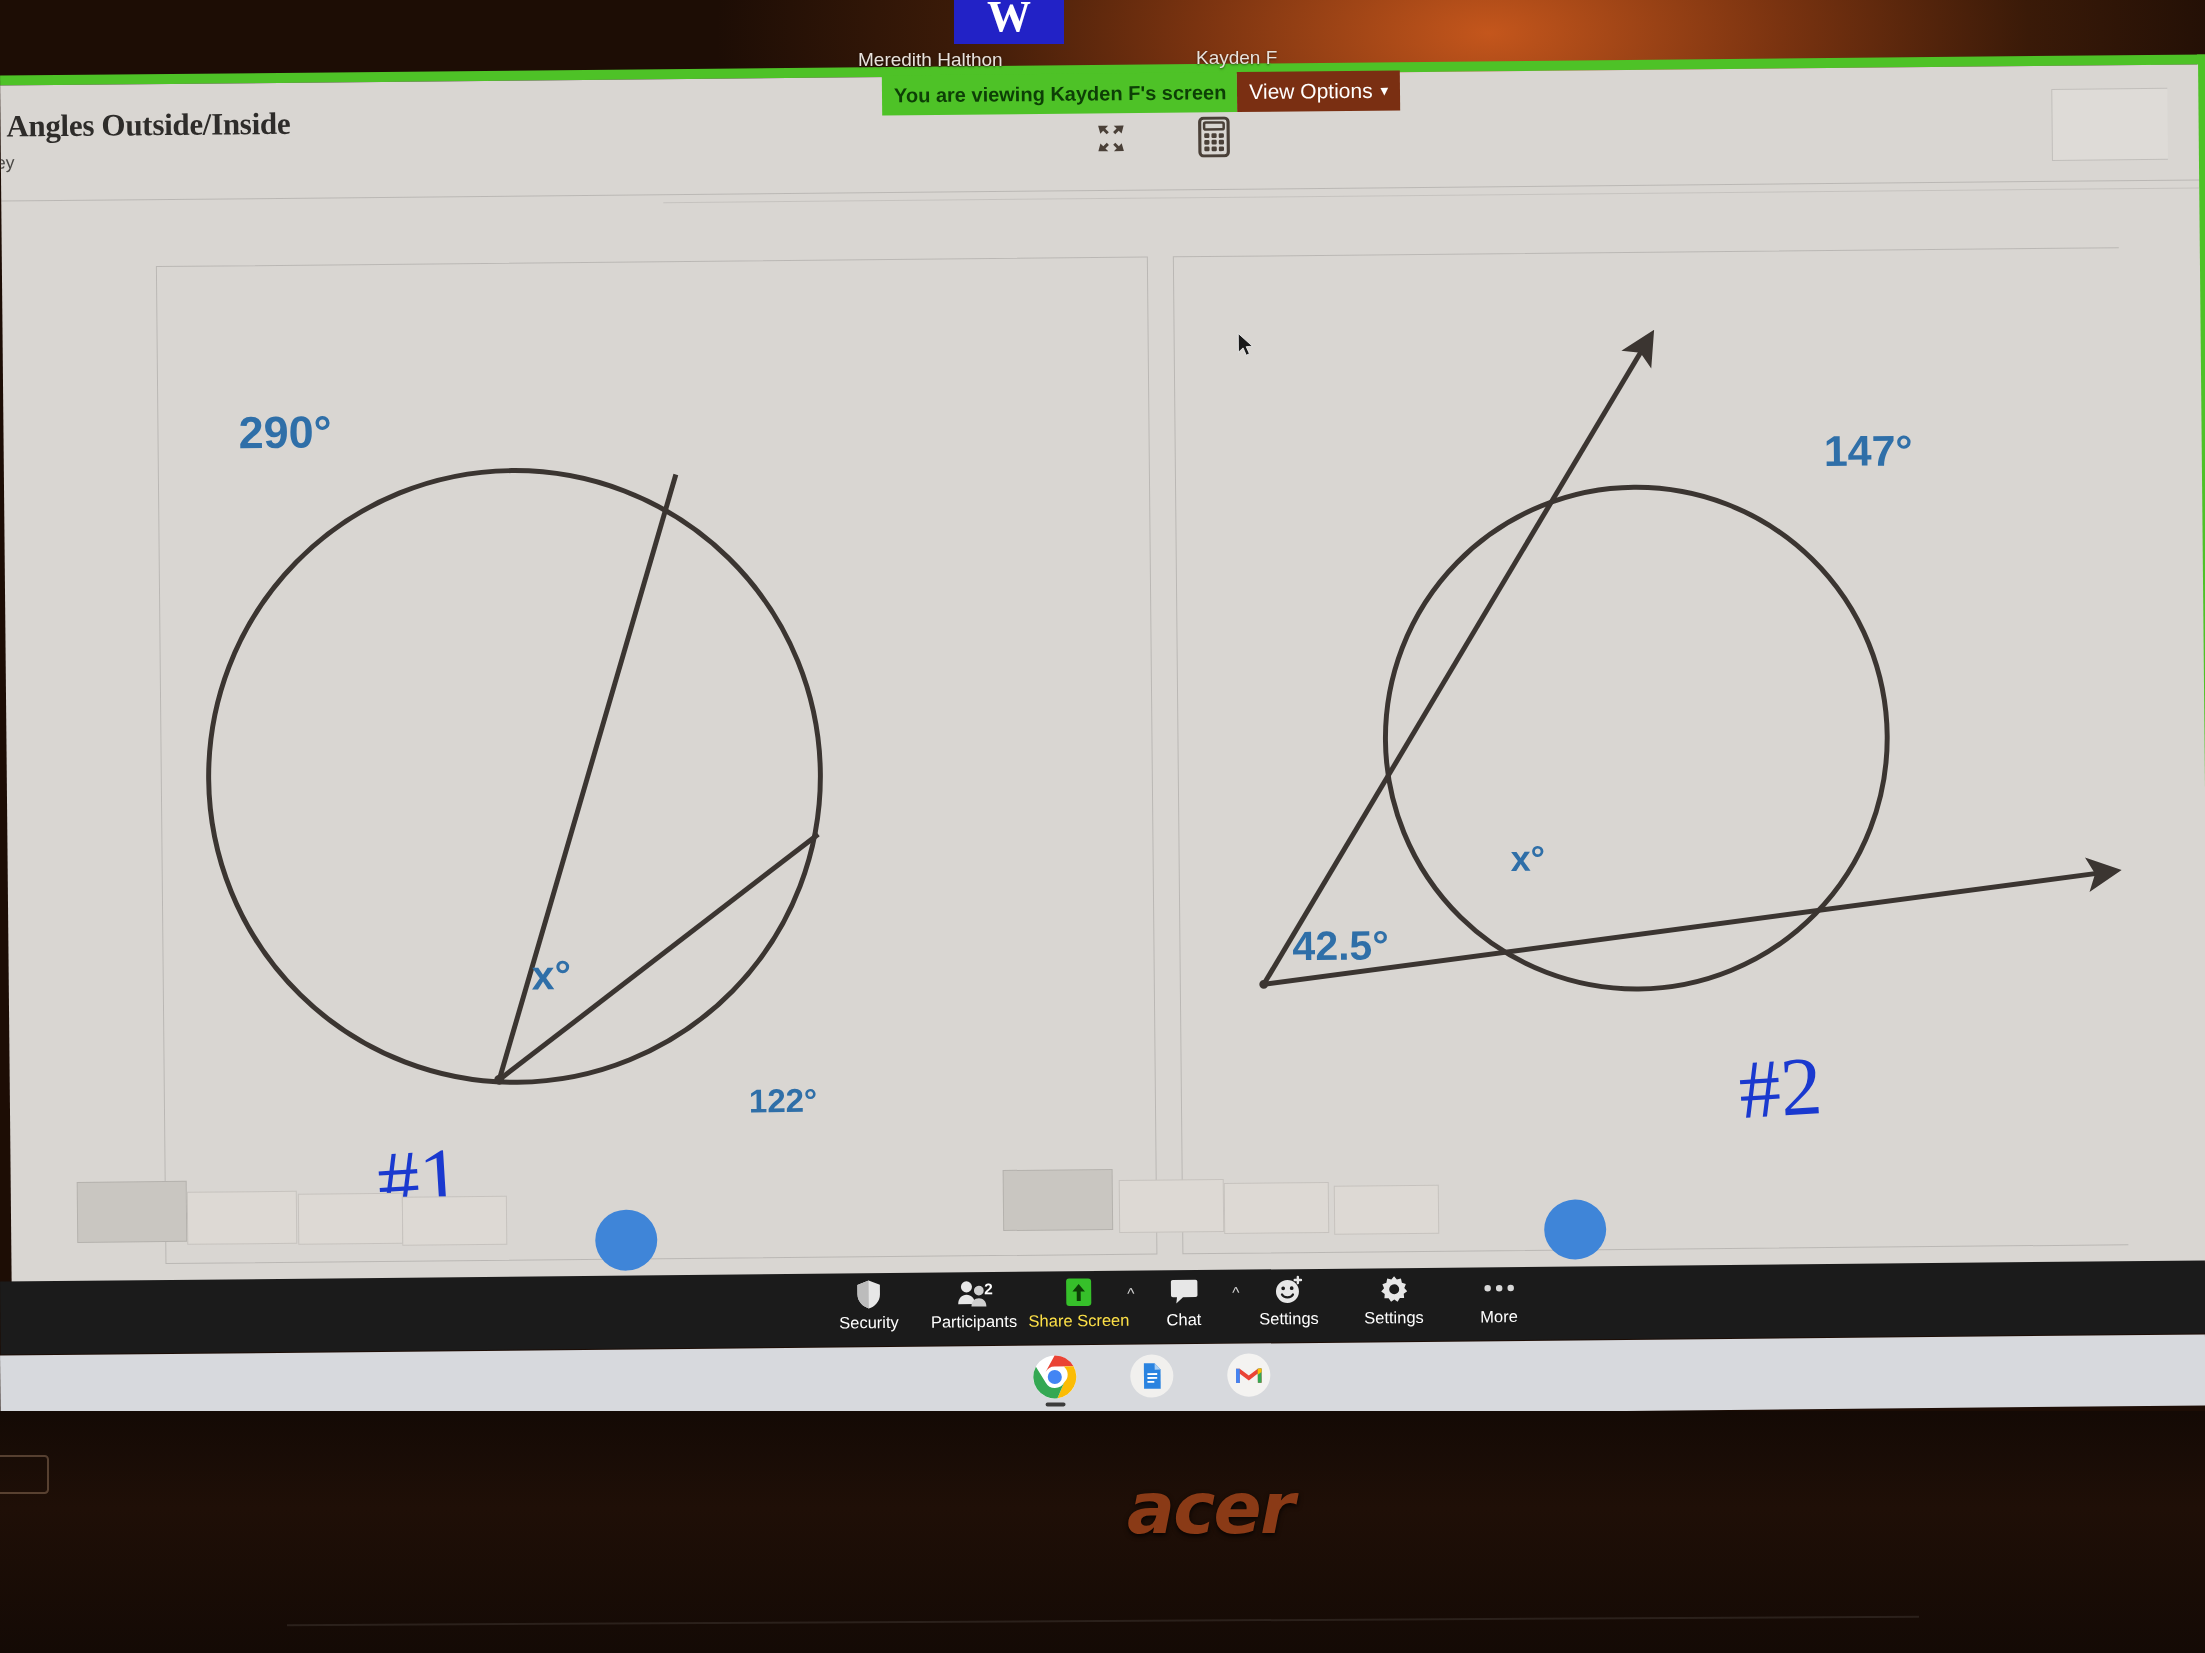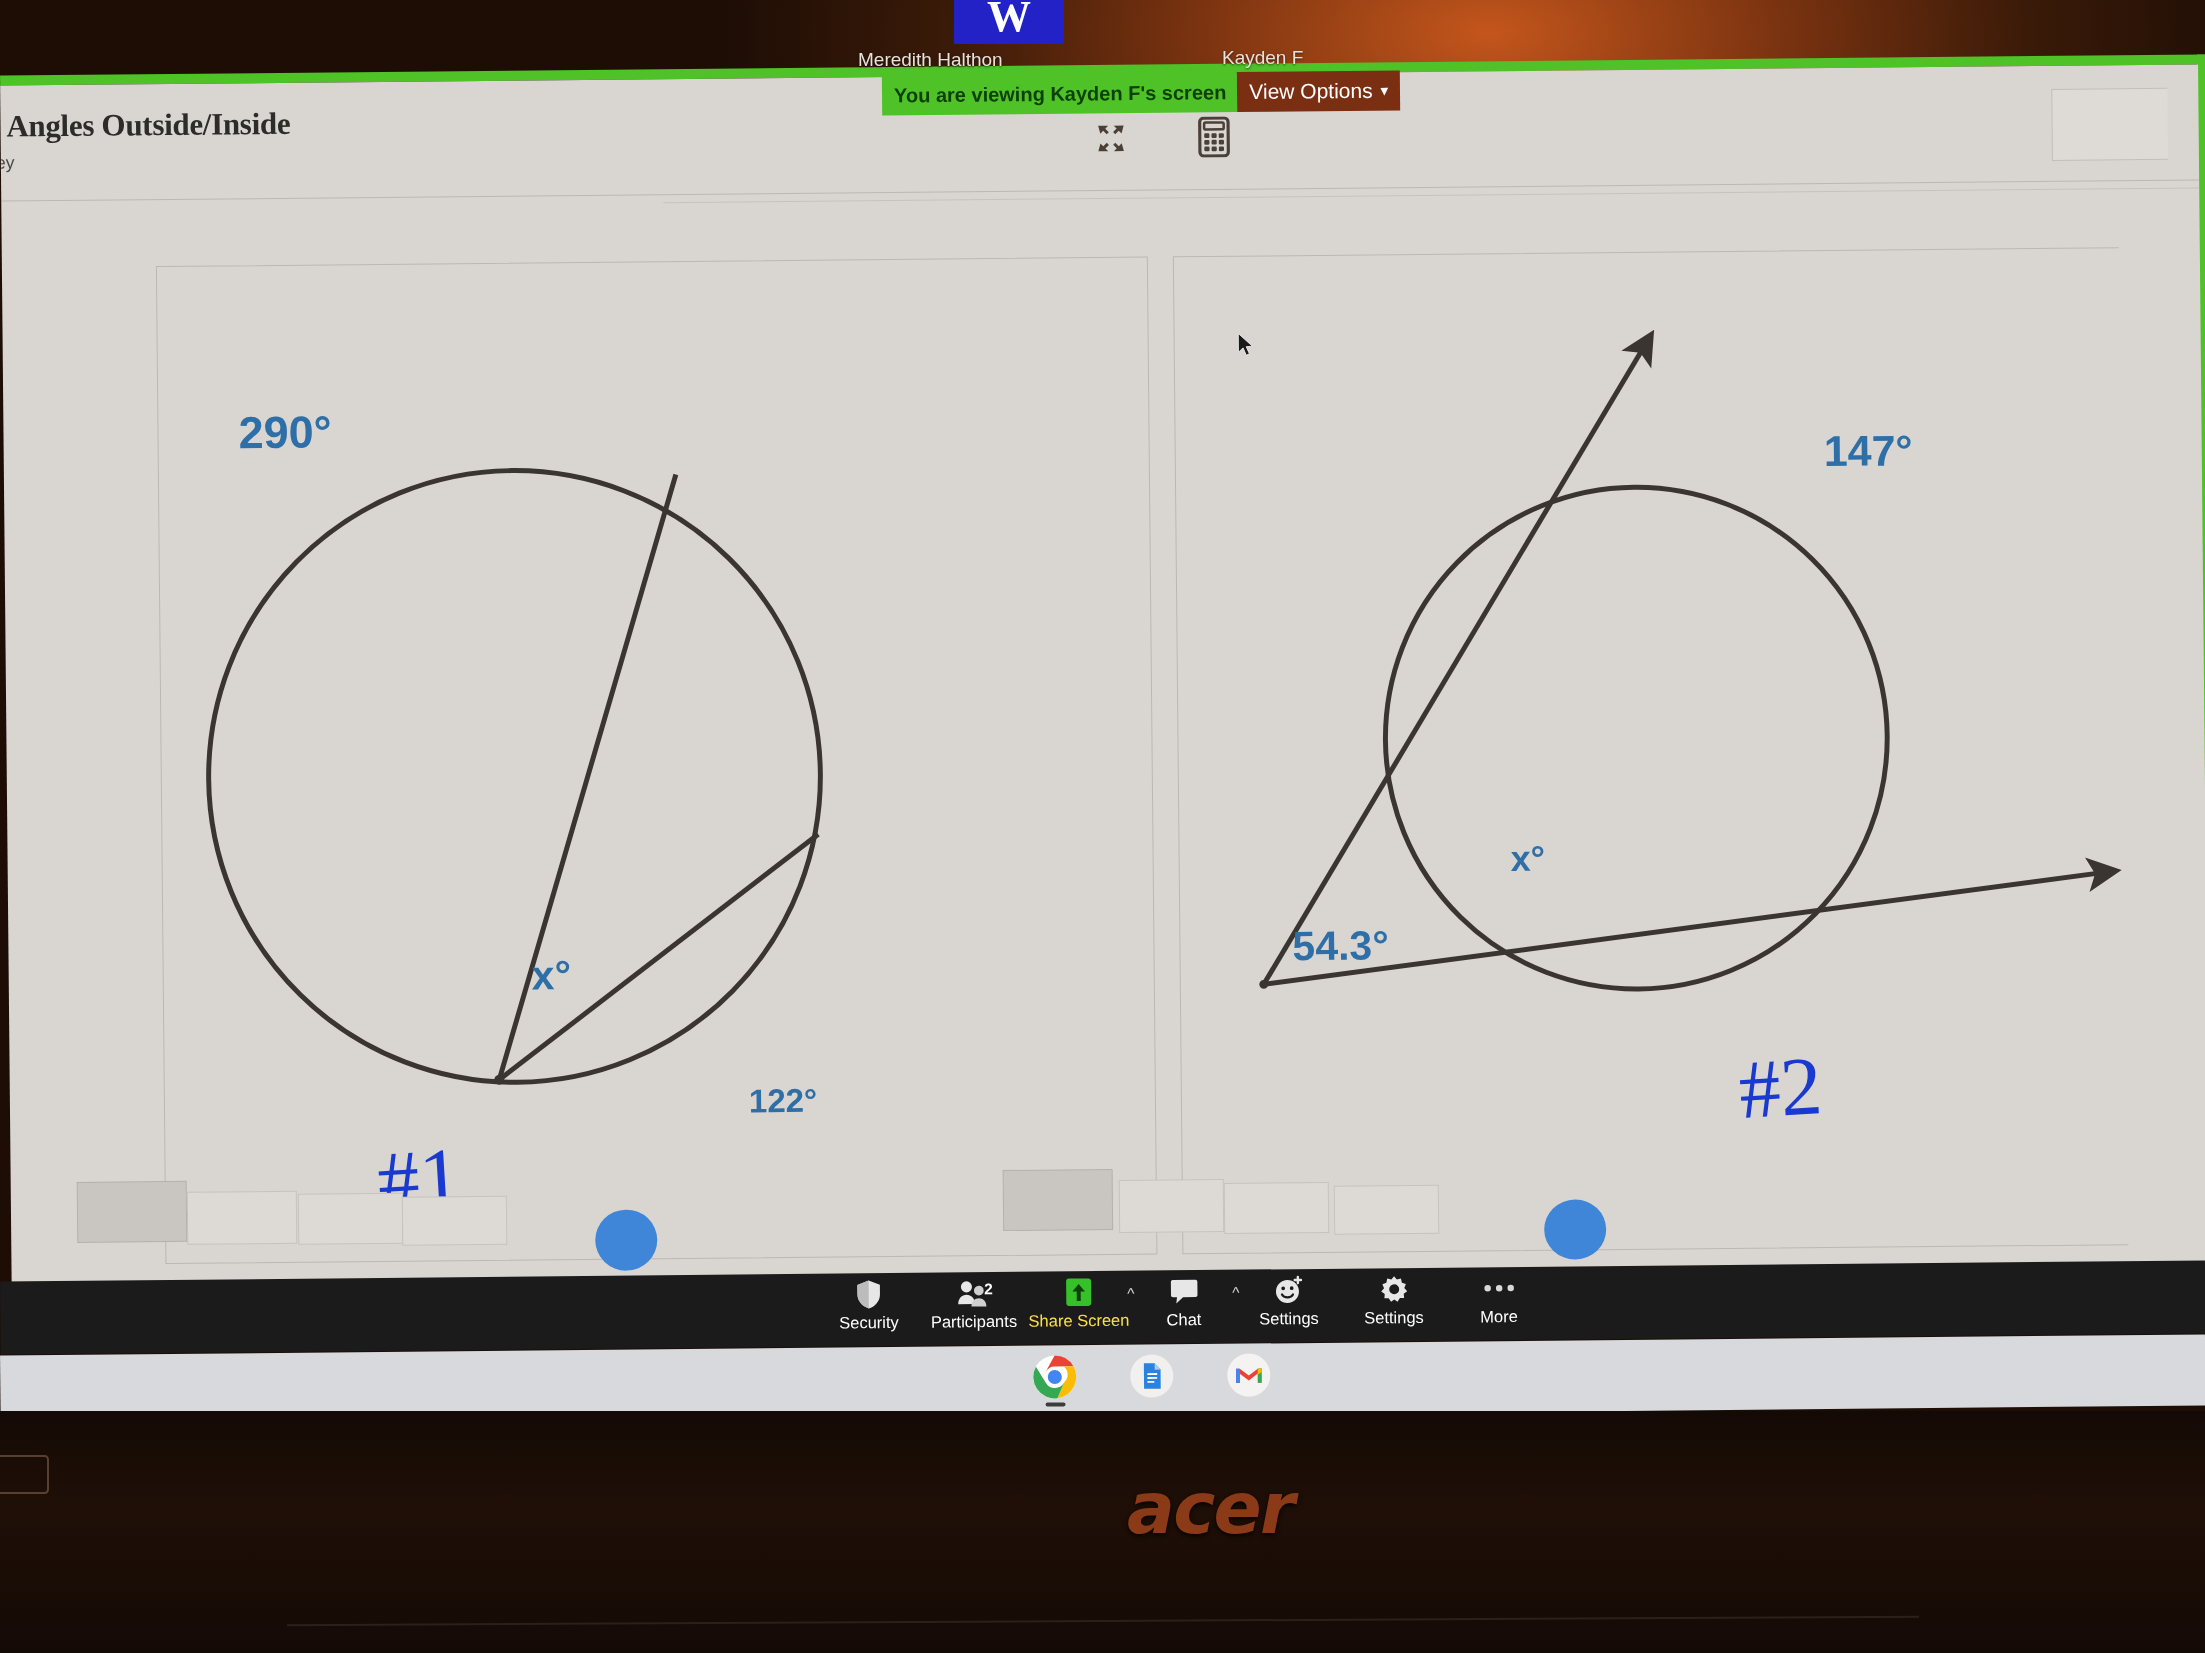--- a/index.html
+++ b/index.html
@@ -366,21 +366,21 @@
             <circle cx="830" cy="880" r="455" fill="none" stroke="#3b3531" stroke-width="9"></circle>
 
             <line x1="150" y1="1320" x2="860" y2="155" stroke="#3b3531" stroke-width="9" marker-end="url(#arrowhead)"></line>
 
             <line x1="150" y1="1320" x2="1690" y2="1130" stroke="#3b3531" stroke-width="9" marker-end="url(#arrowhead)"></line>
             <circle cx="150" cy="1320" r="8" fill="#3b3531"></circle>
           </svg>
 
           <div class="ann-label" style="left:648px; top:176px; font-size:43px;">147°</div>
           <div class="ann-label" style="left:331px; top:584px; font-size:36px;">x°</div>
-          <div class="ann-label" style="left:112px; top:667px; font-size:41px;">54.3°</div>
+          <div class="ann-label" style="left:112px; top:667px; font-size:41px;">42.5°</div>
 
           <div class="handwritten" style="left:557px; top:788px;">#2</div>
         </div>
       </div>
 
       <div class="ghost-box" style="left:66px; top:1097px; width:110px; height:61px;"></div>
       <div class="ghost-box" style="left:176px; top:1108px; width:110px; height:53px; background:#ddd9d4;"></div>
       <div class="ghost-box" style="left:287px; top:1111px; width:105px; height:51px; background:#ddd9d4;"></div>
       <div class="ghost-box" style="left:391px; top:1115px; width:105px; height:49px; background:#ddd9d4;"></div>
       <div class="ghost-blue" style="left:584px; top:1130px; width:62px; height:61px;"></div>
@@ -392,21 +392,21 @@
       <div class="ghost-blue" style="left:1533px; top:1129px; width:62px; height:60px;"></div>
     </div>
 
     <svg id="cursor" viewBox="0 0 24 32">
       <path d="M2,1 L2,25 L8,19.5 L12,29 L16,27 L12,18 L20,17.5 Z" fill="#1a1a1a" stroke="#f0f0f0" stroke-width="1.1"></path>
     </svg>
   </div>
 
   <div id="video-tile-w">W</div>
   <div class="participant-name" style="left:858px; top:49px;">Meredith Halthon</div>
-  <div class="participant-name" style="left:1222px; top:47px;">Kayden F</div>
+  <div class="participant-name" style="left:1196px; top:47px;">Kayden F</div>
 
   <div id="zoom-topbar">
     <div id="viewing-banner">You are viewing Kayden F's screen</div>
     <div id="view-options">
       <span>View Options</span>
       <span class="chev">▾</span>
     </div>
   </div>
 
   <div id="tool-icons">

